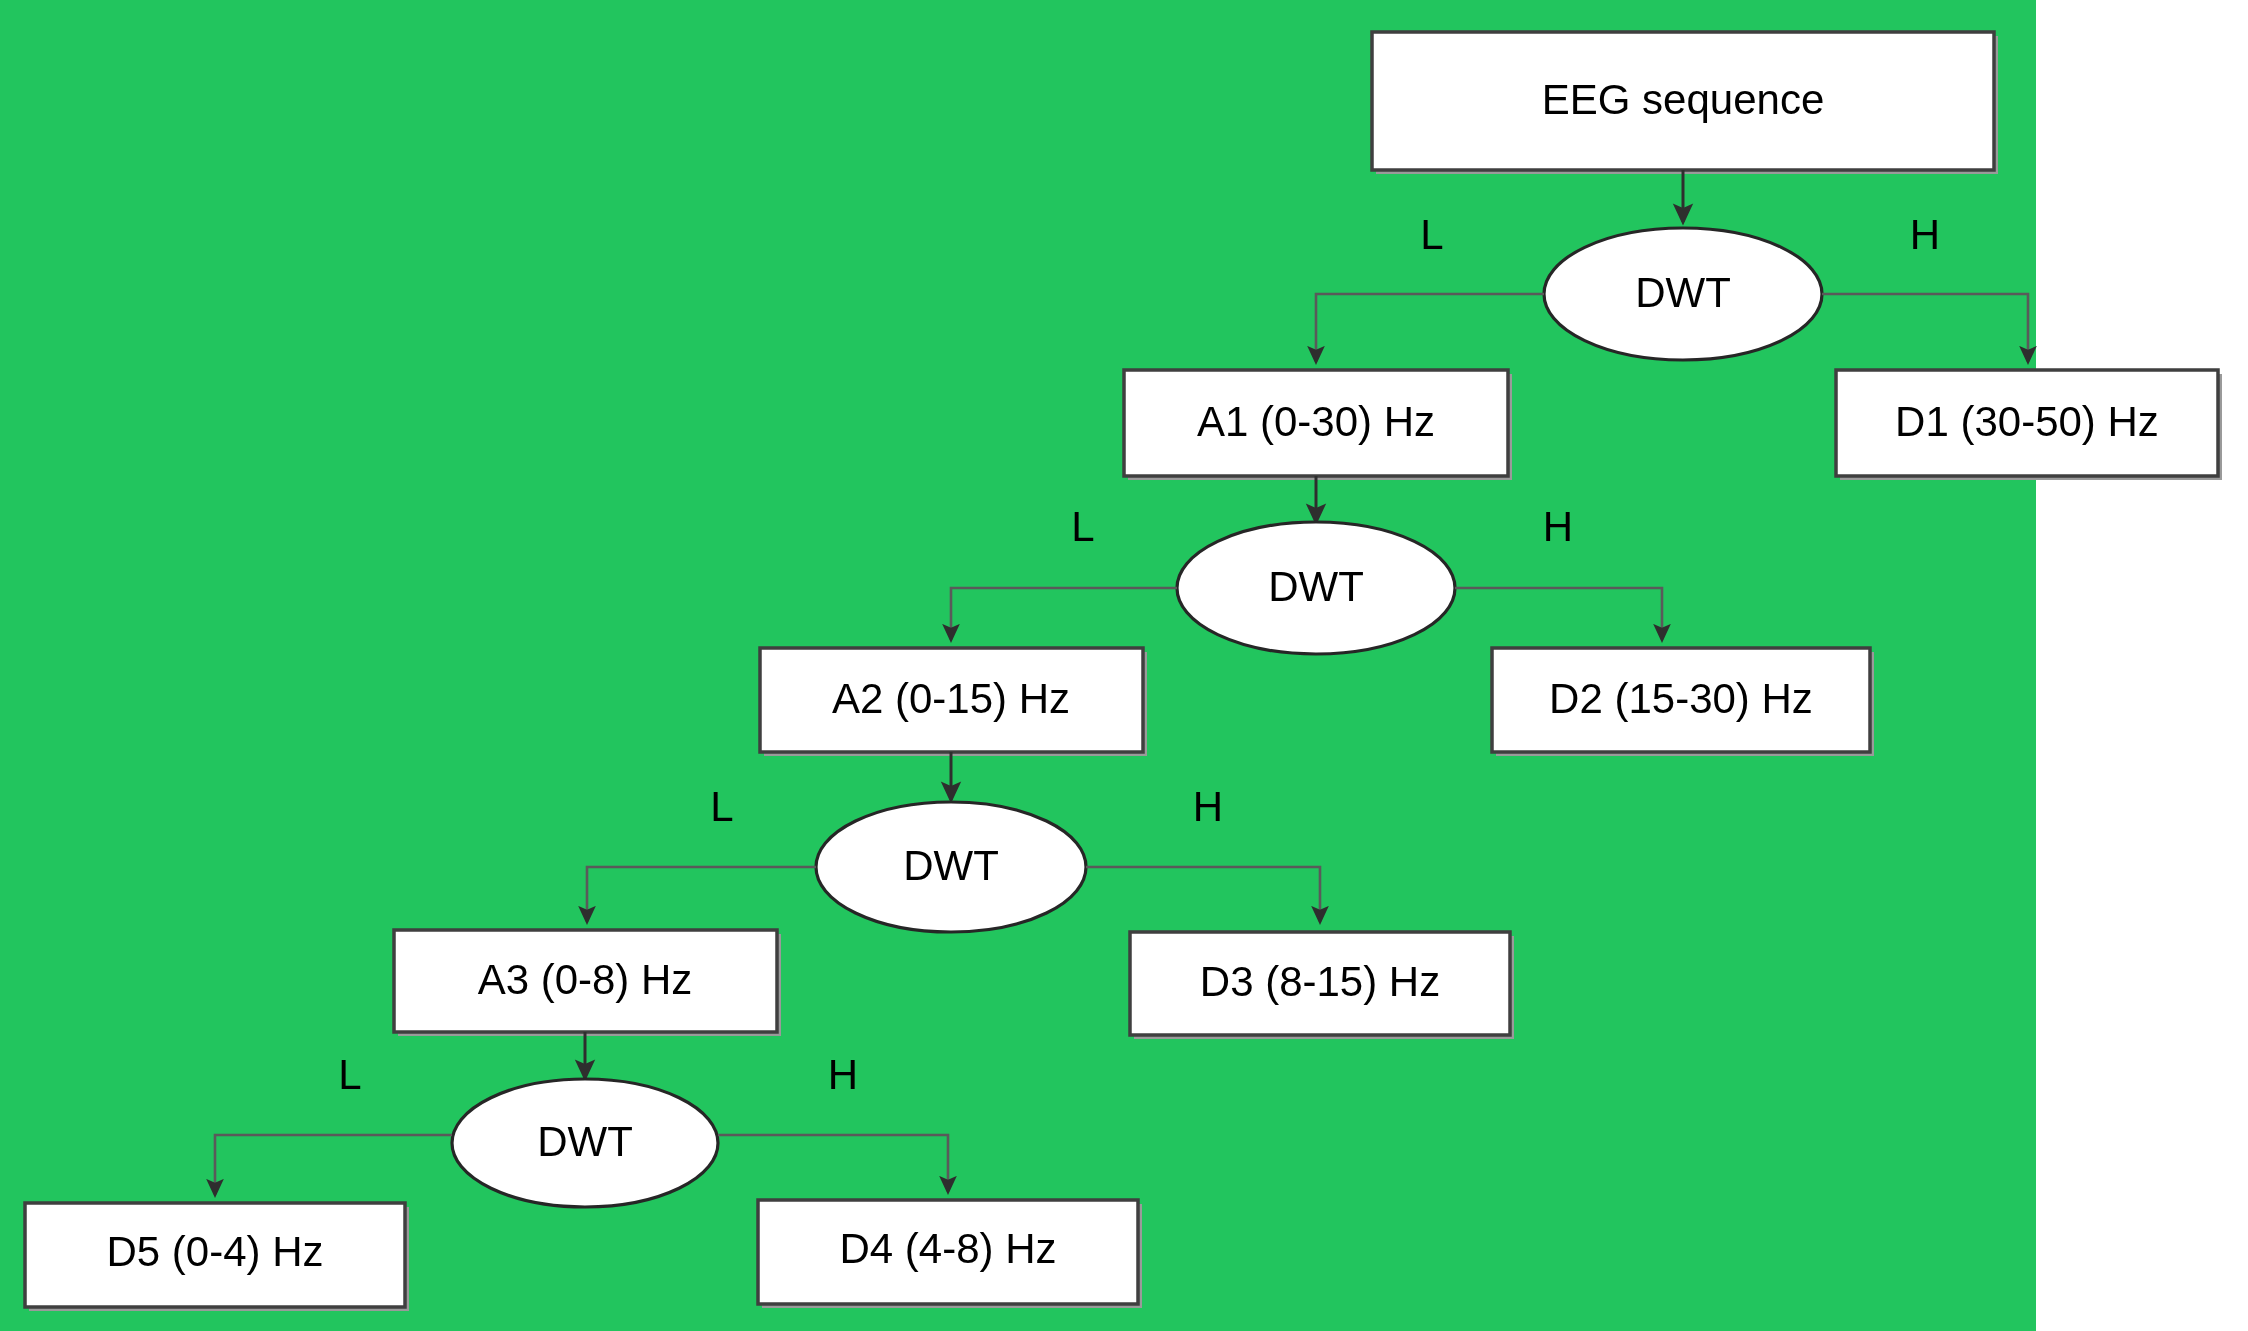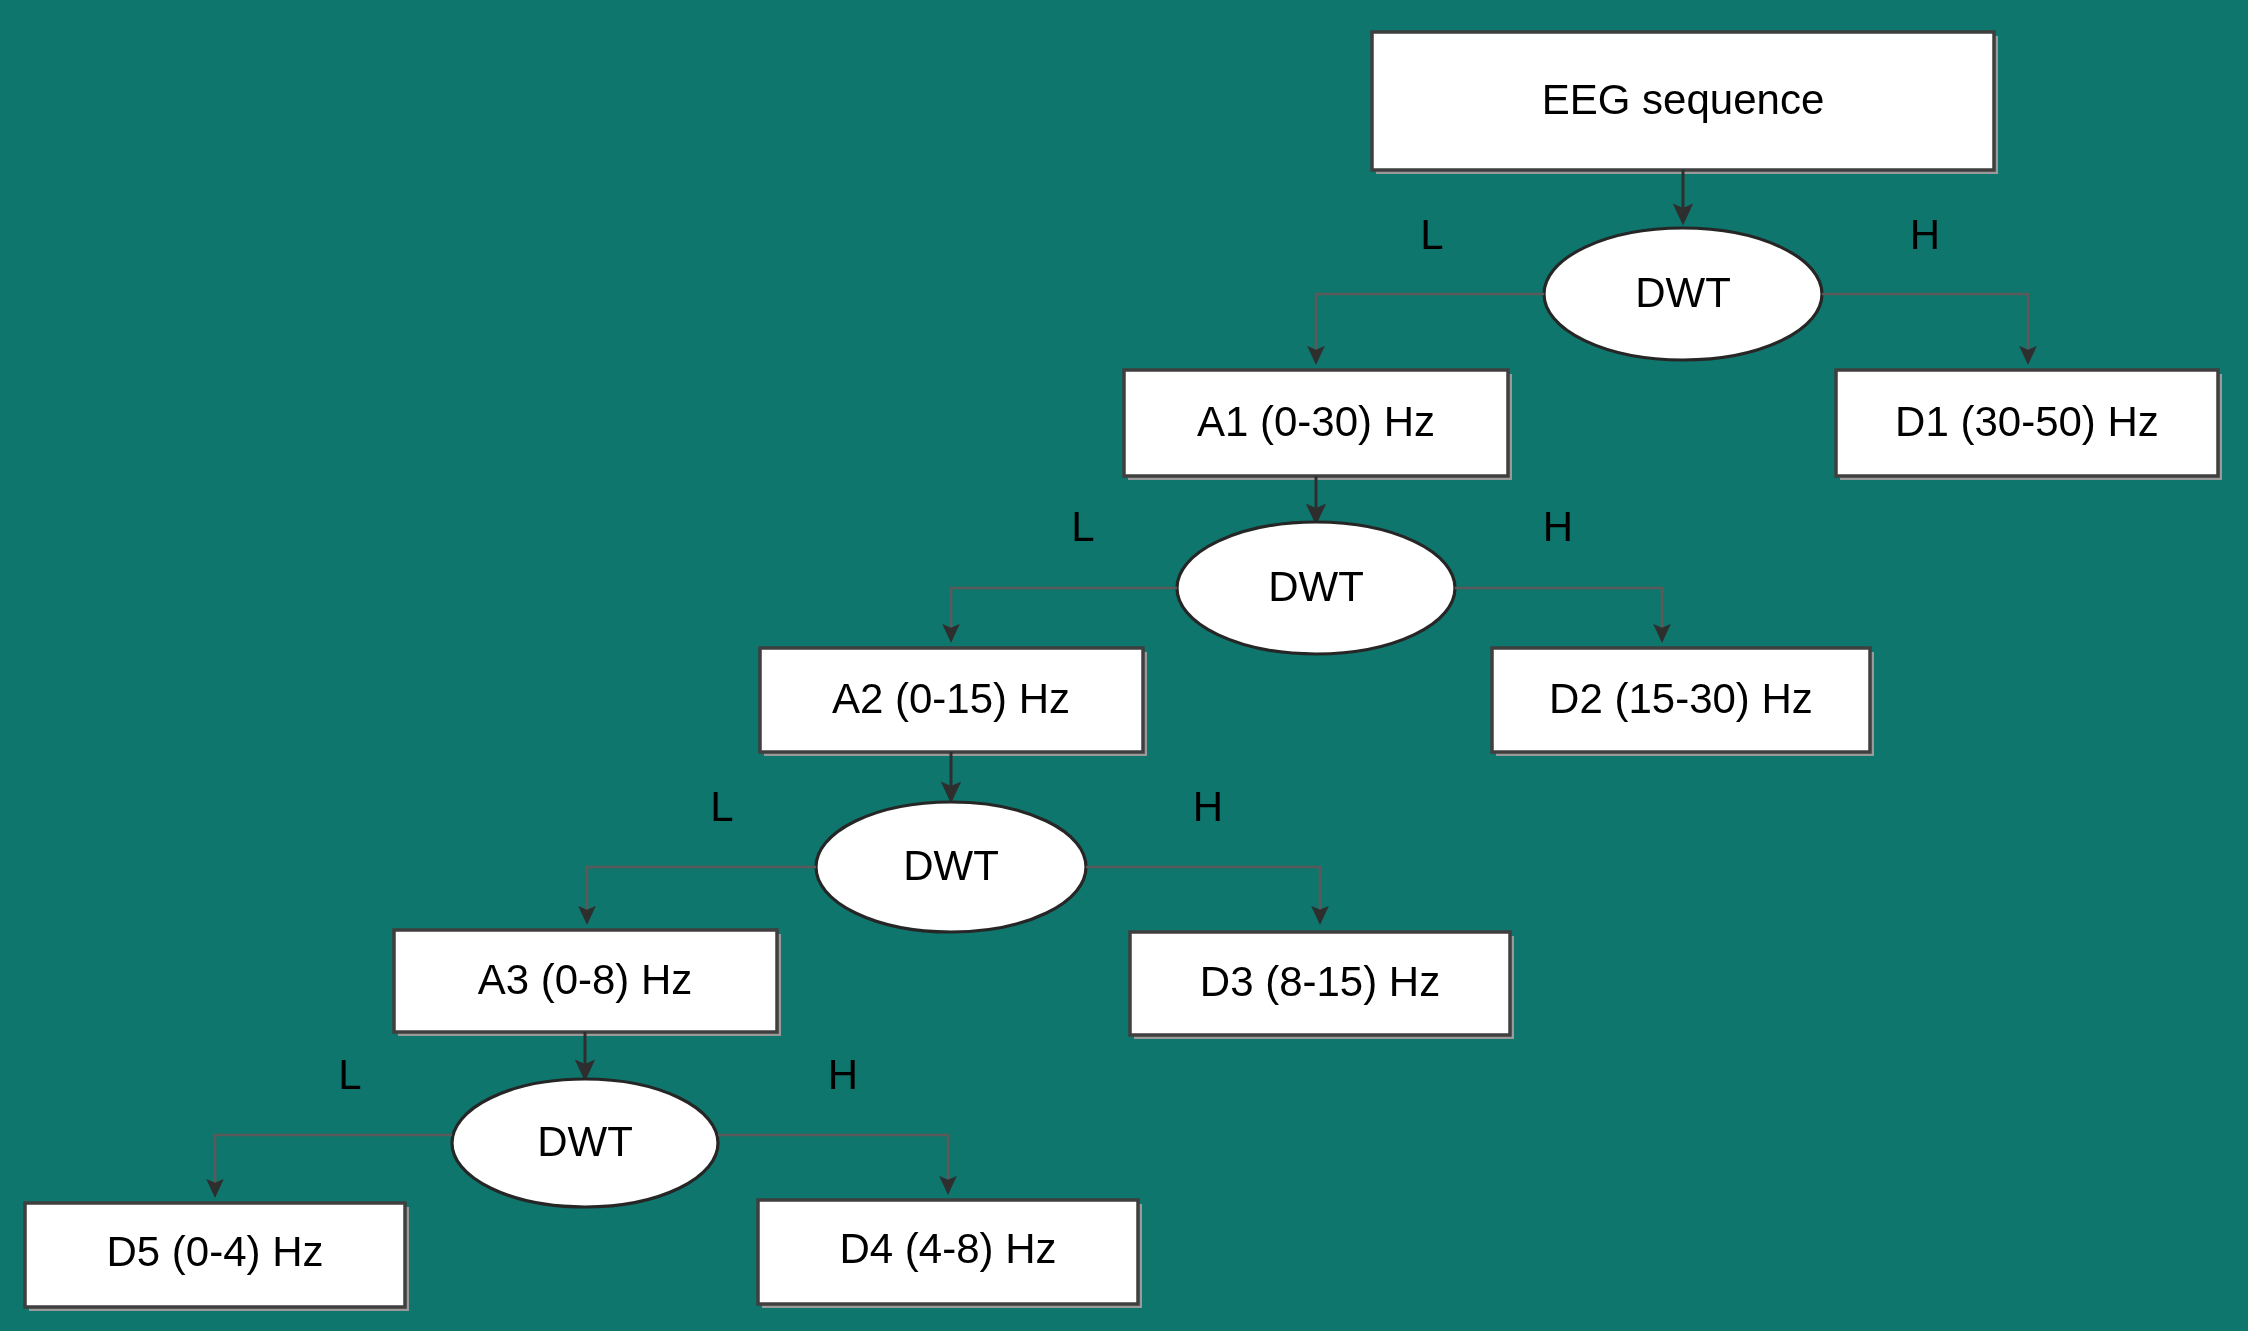--- a/index.html
+++ b/index.html
@@ -2,23 +2,23 @@
 <html><head>
 <meta charset="utf-8">
 <style>
   html, body {
     margin: 0;
     padding: 0;
     background: #ffffff;
   }
   #canvas {
     position: relative;
-    width: 2248px;
+    width: 2036px;
     height: 1331px;
-    background: #0f766e;
+    background: #22c55e;
     font-family: "Liberation Sans", sans-serif;
     text-decoration: underline;
   }
   svg.diagram {
     position: absolute;
     top: 0;
     left: 0;
     width: 2248px;
     height: 1331px;
     overflow: visible;

